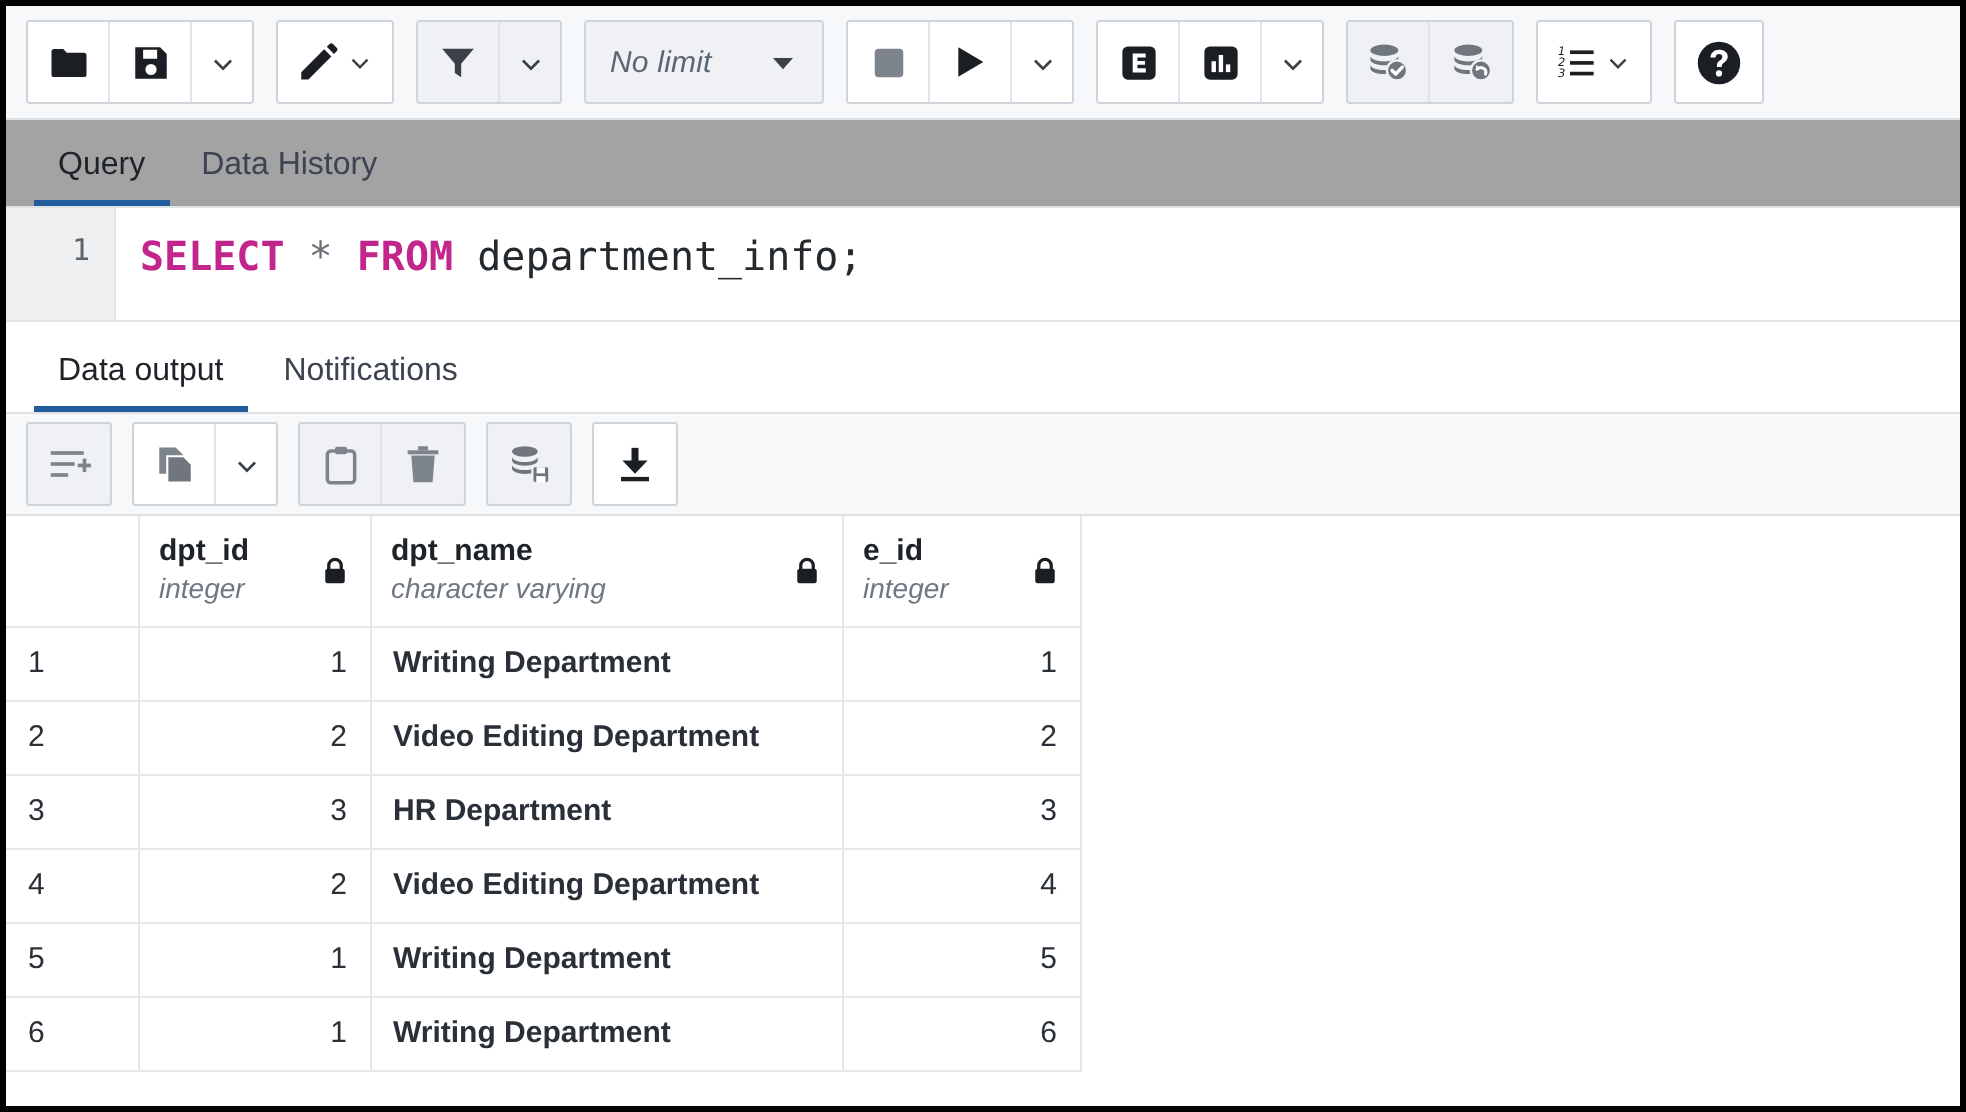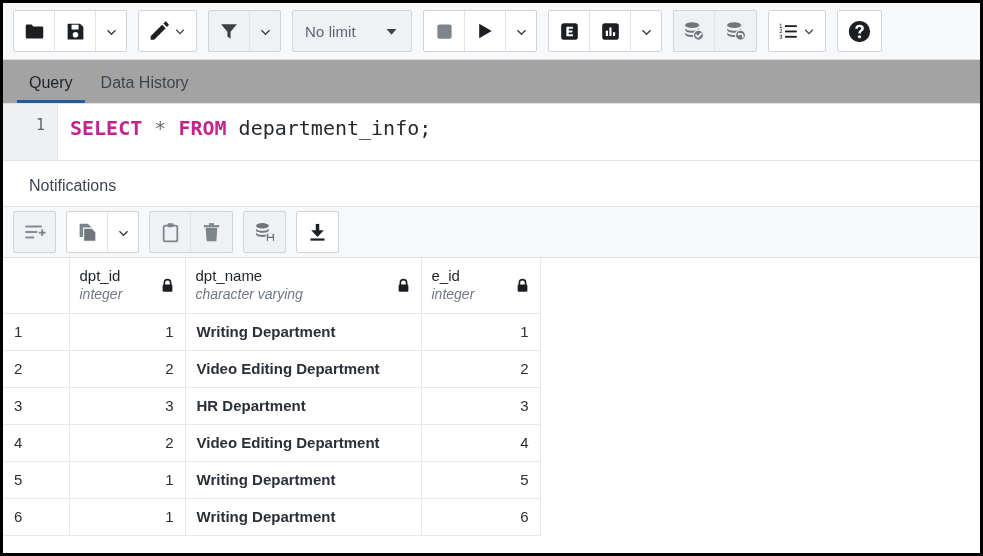--- a/index.html
+++ b/index.html
@@ -38,20 +38,21 @@
     gap: 11px;
   }
   .btn-group {
     display: flex;
     align-items: stretch;
     border: 1px solid #cfd4da;
     border-radius: 2px;
     background: #ffffff;
     overflow: hidden;
     height: 40px;
+    font-style: italic;
   }
   .btn-group.disabled {
     background: #f0f1f4;
   }
   .tb-btn {
     box-sizing: border-box;
     min-width: 41px;
     padding: 0 9px;
     display: flex;
     align-items: center;
@@ -186,21 +187,21 @@
     width: 66px;
     background: #ffffff;
   }
   .hdr-inner {
     display: flex;
     align-items: center;
     justify-content: space-between;
     gap: 8px;
   }
   .hdr-name {
-    font-weight: normal;
+    font-weight: bold;
     font-size: 15px;
     color: #1e2329;
     line-height: 1.25;
   }
   .hdr-type {
     font-size: 14px;
     color: #6f7884;
     line-height: 1.25;
     font-style: italic;
   }
@@ -417,20 +418,23 @@
   </div>
 
   <div class="editor">
     <div class="gutter">
       <span>1</span>
     </div>
     <div class="code"><span class="kw">SELECT</span><span class="op"> </span><span class="op">*</span><span class="op"> </span><span class="kw">FROM</span><span class="op"> </span><span class="idn">department_info;</span></div>
   </div>
 
   <div class="out-tabbar">
+    <div class="tab active">
+      <span>Data output</span>
+    </div>
     <div class="tab">
       <span>Notifications</span>
     </div>
   </div>
 
   <div class="grid-toolbar">
 
     <div class="btn-group disabled">
       <div class="tb-btn">
         <span>

